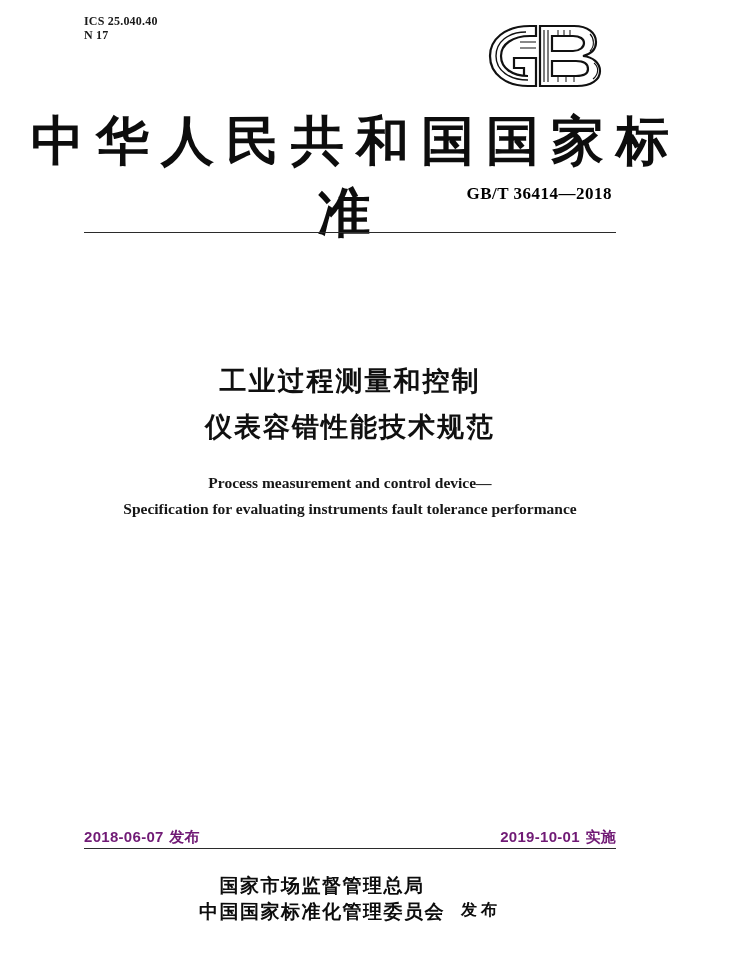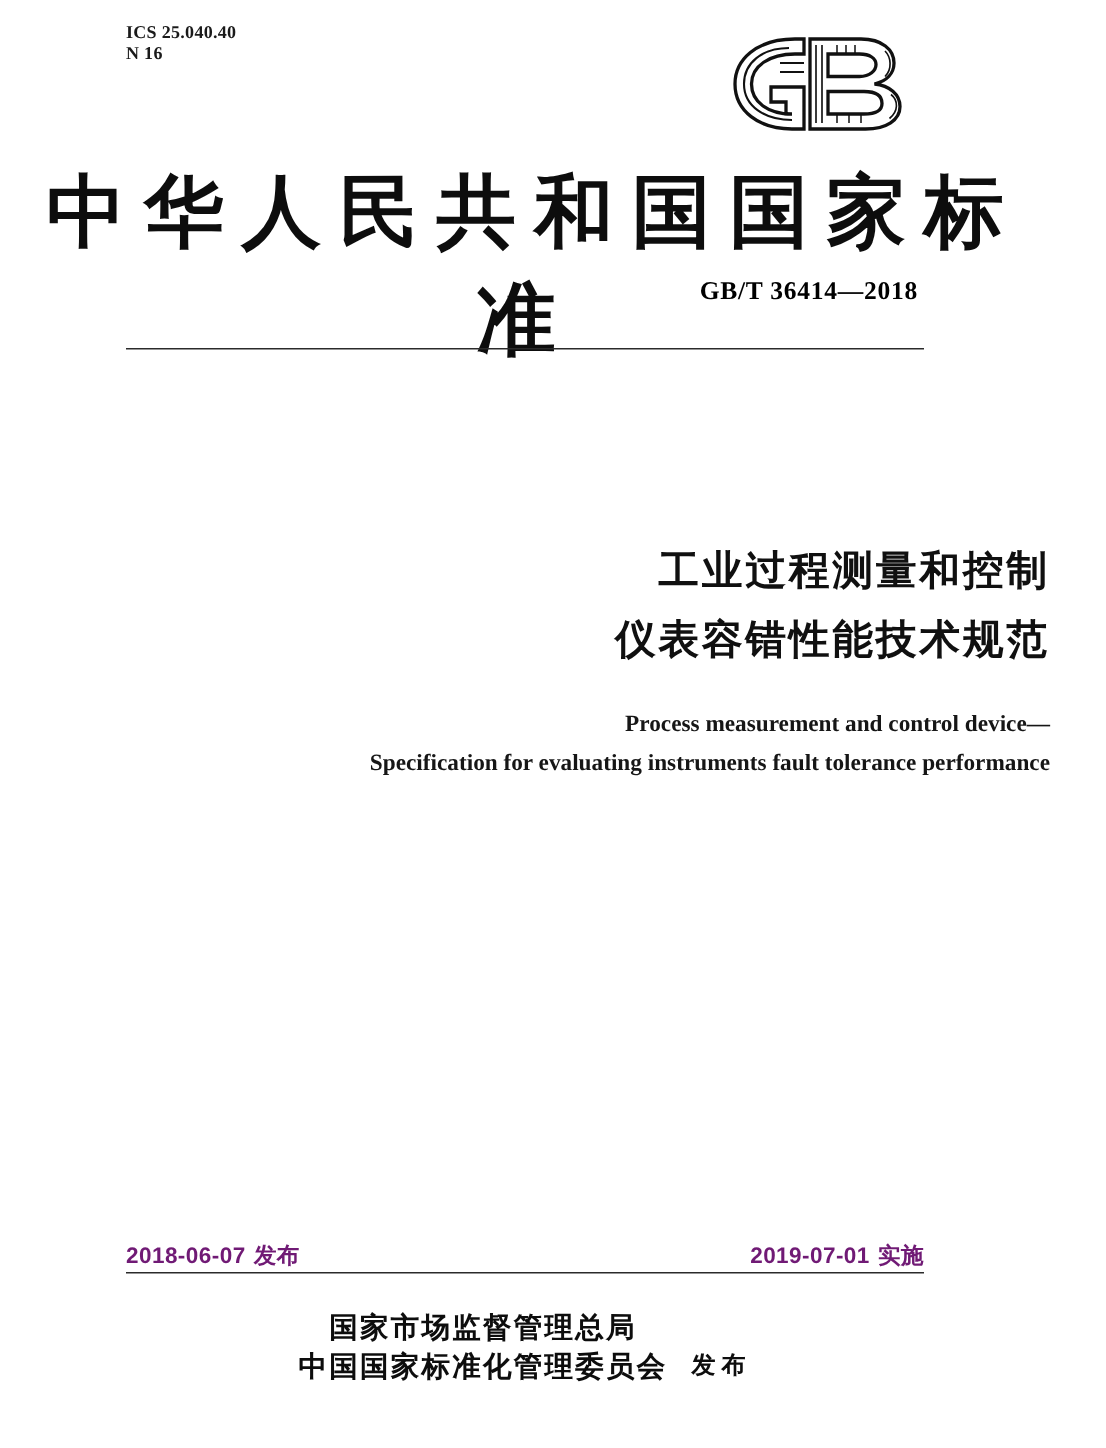--- a/index.html
+++ b/index.html
@@ -83,21 +83,21 @@
   }
   .rule-top { top: 232px; }
   .rule-bottom { top: 848px; }
 
   
   .doc-title {
     position: absolute;
     left: 0;
     right: 0;
     top: 358px;
-    text-align: right;
+    text-align: center;
   }
   .doc-title .cn-line {
     font-family: "DejaVu Serif", serif;
     font-weight: bold;
     font-size: 27px;
     letter-spacing: 2px;
     line-height: 46px;
     color: #101010;
   }
   .doc-title .en-block {
@@ -161,21 +161,21 @@
     color: #0d0d0d;
   }
 </style>
 </head>
 <body>
 
 <div class="page">
 
   <div class="ics-block">
     <div>ICS 25.040.40</div>
-    <div>N 16</div>
+    <div>N 17</div>
   </div>
 
   <div class="gb-logo">
     <svg viewBox="0 0 140 80" width="140" height="80" xmlns="http://www.w3.org/2000/svg">
       <g fill="none" stroke="#111" stroke-width="2.2">
 
         <path d="M56 12 C30 12, 16 26, 16 42 C16 60, 32 72, 54 72 L62 72 L62 44 L40 44 L40 54 L50 54 L50 62 L54 62 C38 62, 27 54, 27 42 C27 30, 39 22, 56 22 L62 22 L62 12 Z"></path>
         <path d="M52 18 C34 18, 22 28, 22 42 C22 57, 36 66, 54 66" stroke-width="1.4"></path>
         <path d="M46 28 L62 28 M46 34 L62 34" stroke-width="1.2"></path>
 
@@ -205,21 +205,21 @@
       <div>Specification for evaluating instruments fault tolerance performance</div>
     </div>
   </div>
 
   <div class="date-row">
     <div class="date-item">
       <span class="num">2018-06-07</span>
       <span class="date-cn">发布</span>
     </div>
     <div class="date-item">
-      <span class="num">2019-07-01</span>
+      <span class="num">2019-10-01</span>
       <span class="date-cn">实施</span>
     </div>
   </div>
 
   <div class="rule rule-bottom"></div>
 
   <div class="issuer">
     <div class="issuer-names">
       <div>国家市场监督管理总局</div>
       <div>中国国家标准化管理委员会</div>

